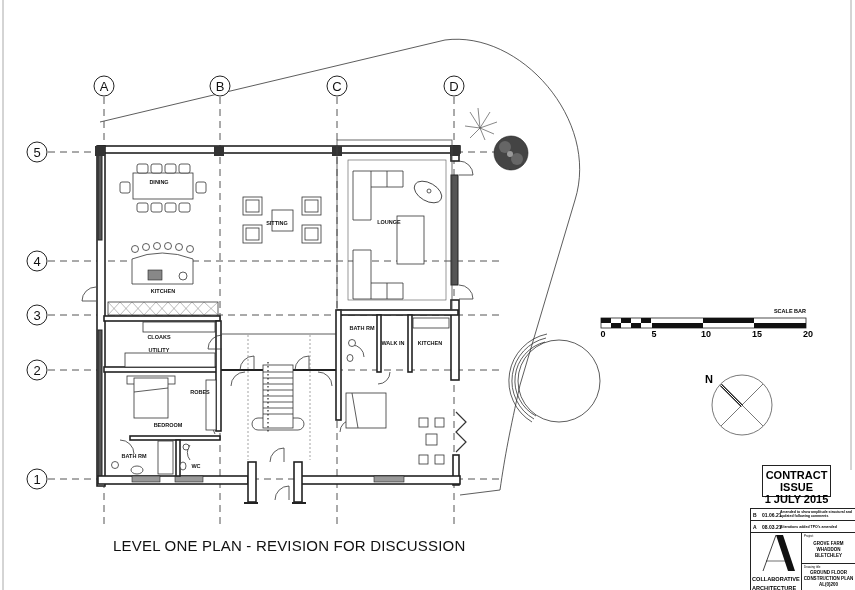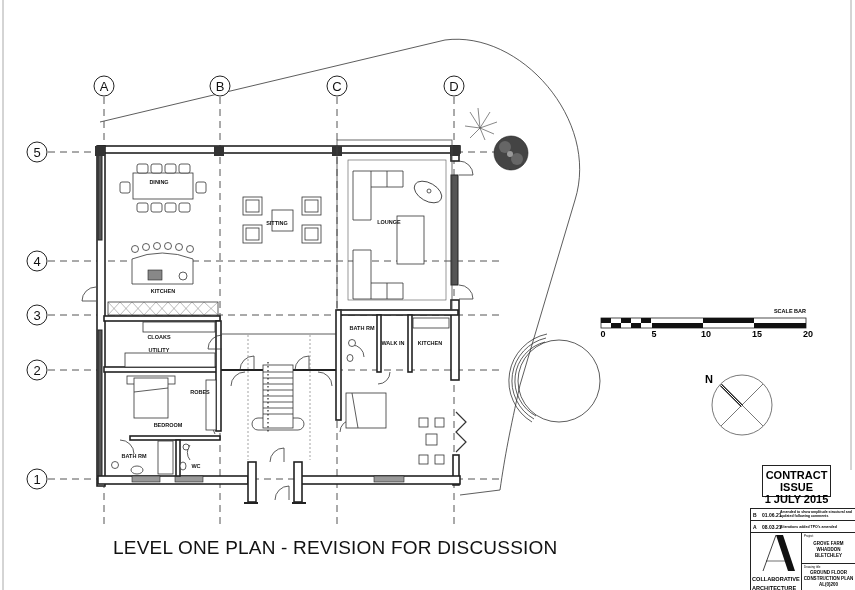--- a/index.html
+++ b/index.html
@@ -6,21 +6,21 @@
   body { width: 855px; height: 590px; position: relative; overflow: hidden; font-family: "Liberation Sans", sans-serif; }
   #sheet { position: absolute; left: 0; top: 0; width: 855px; height: 590px; }
   svg text { font-family: "Liberation Sans", sans-serif; }
   .grid { stroke: #555; stroke-width: 1; stroke-dasharray: 7 5; fill: none; }
   .wall { fill: #ffffff; stroke: #222; stroke-width: 1.6; }
   .wallfill { fill: #555; stroke: #222; stroke-width: 1; }
   .thin { stroke: #333; stroke-width: 0.8; fill: none; }
   .furn { stroke: #333; stroke-width: 0.8; fill: #fff; }
   .lbl { font-size: 5.5px; font-weight: bold; fill: #111; }
   .gridlbl { font-size: 13px; fill: #111; }
-  .title { position: absolute; left: 113px; top: 537px; font-size: 19px; color: #111; letter-spacing: 0.2px; font-family: "Liberation Sans", sans-serif; }
+  .title { position: absolute; left: 113px; top: 537px; font-size: 15px; color: #111; letter-spacing: 0.2px; font-family: "Liberation Sans", sans-serif; }
   .contract { position: absolute; left: 762px; top: 465px; width: 69px; height: 32px; border: 1.5px solid #222; text-align: center; font-weight: bold; font-size: 11px; line-height: 12px; padding-top: 3px; box-sizing: border-box; }
   .tblock { position: absolute; left: 750px; top: 508px; width: 105px; height: 82px; border-left: 1px solid #222; border-top: 1px solid #222; box-sizing: border-box; font-size: 5px; font-weight: bold; }
 </style>
 </head>
 <body>
 
 <div id="sheet">
 <svg width="855" height="590" viewBox="0 0 855 590" xmlns="http://www.w3.org/2000/svg">
 
   <line x1="3" y1="0" x2="3" y2="590" stroke="#aaa" stroke-width="1"></line>

